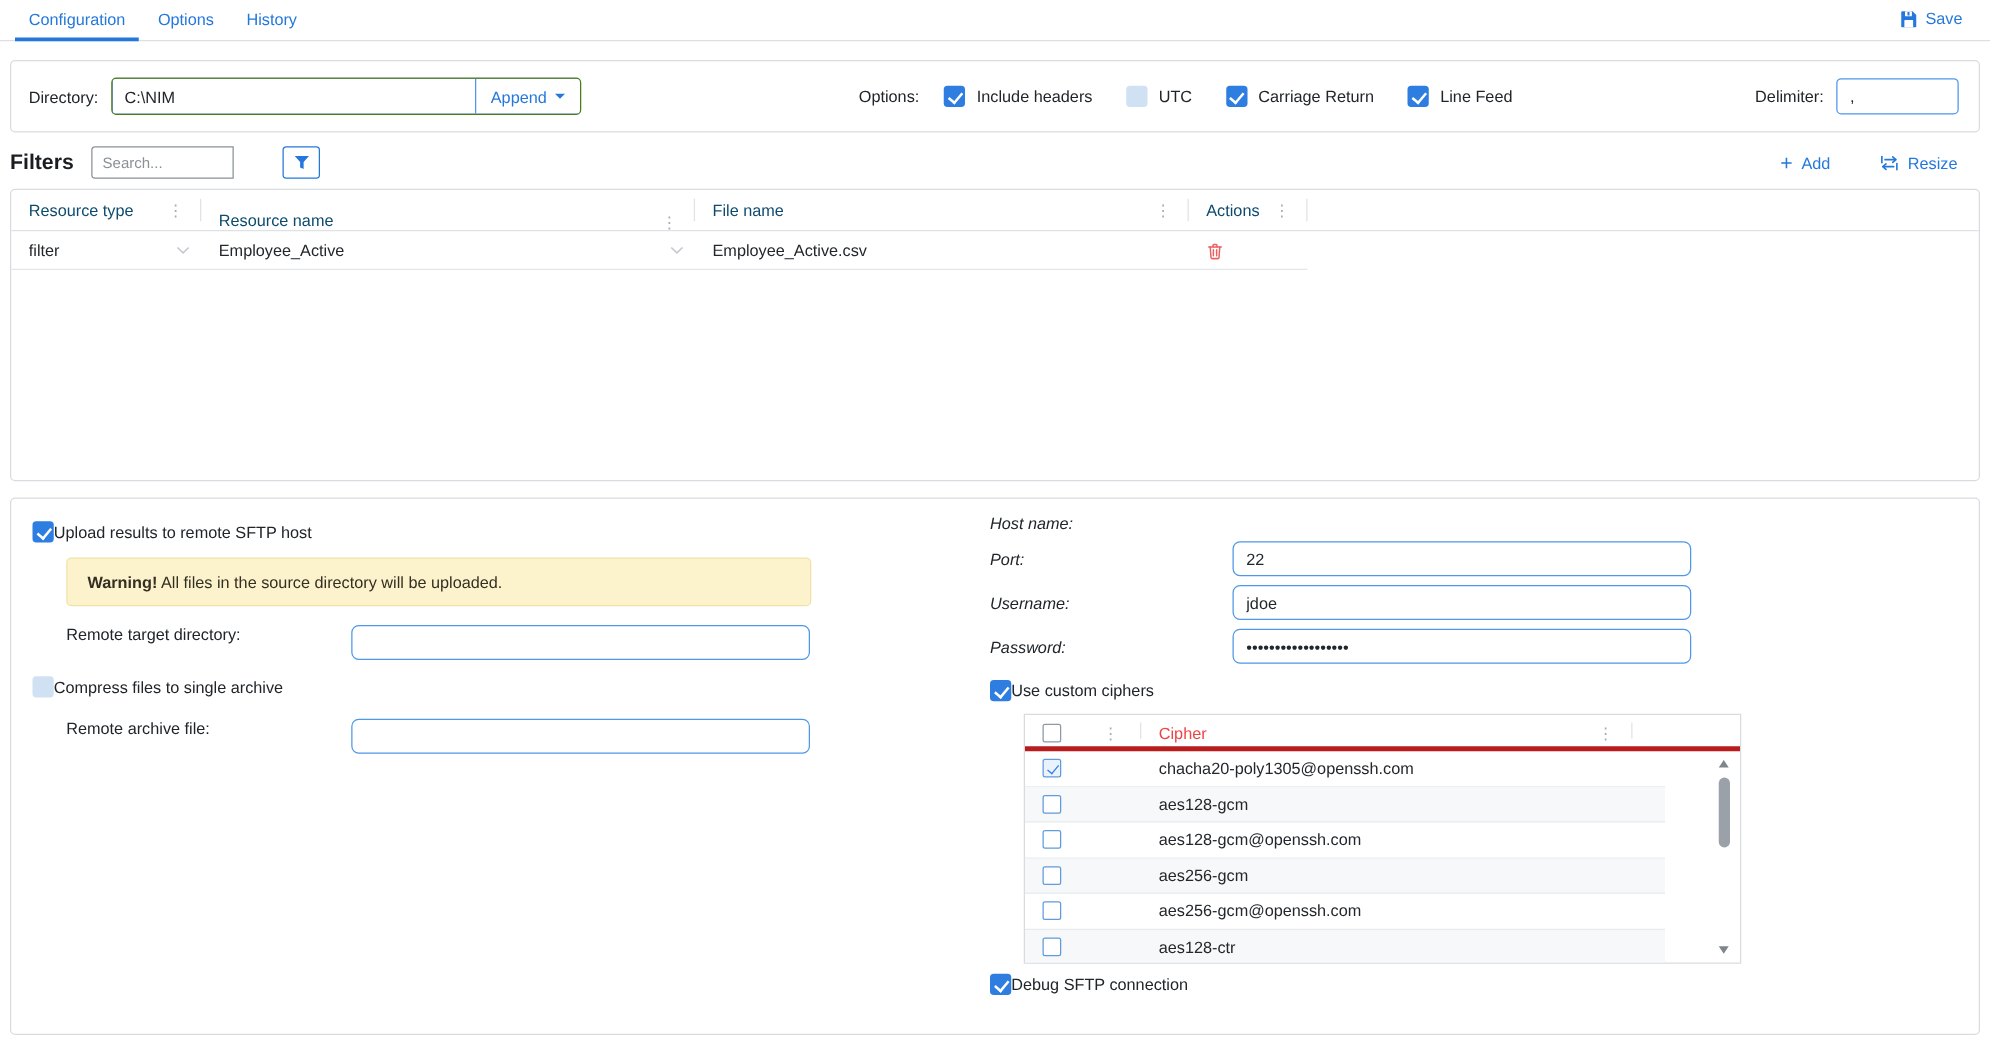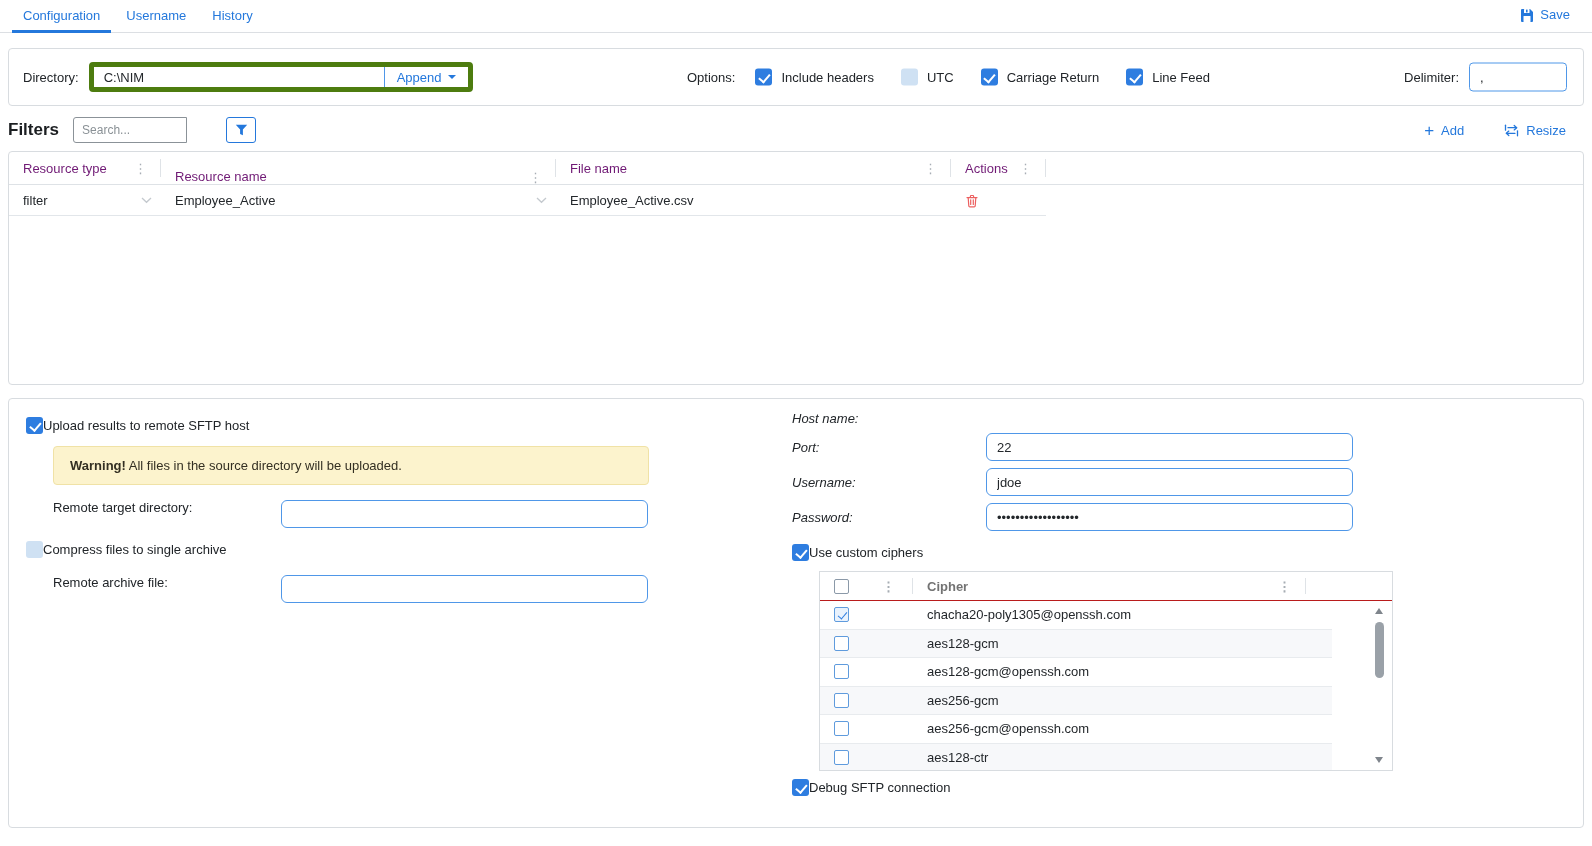--- a/index.html
+++ b/index.html
@@ -16,21 +16,21 @@
               background:none; border:none; color:#2478dc; font-size:13px; font-family:inherit; cursor:pointer; }
 
   
   .panel { position:absolute; left:8px; width:1576px; border:1px solid #d8dce0; border-radius:4px; background:#fff; }
 
   
   .top-panel { top:48px; height:58px; }
   .hgroup { position:absolute; top:50%; transform:translateY(-50%); display:flex; align-items:center; }
   .dir-group { left:14px; }
   .lbl { font-size:13px; color:#212529; margin-right:10px; white-space:nowrap; }
-  .input-group { display:flex; height:30px; border:5px solid #4d7c0f; border-radius:4px; overflow:hidden; background:#1d4ed8; }
+  .input-group { display:flex; height:30px; border:1px solid #4d7c0f; border-radius:4px; overflow:hidden; background:#1d4ed8; }
   .dir-input { width:290px; border:none; outline:none; padding:0 10px; font-size:13px; font-family:inherit; color:#23272b; }
   .append-btn { display:flex; align-items:center; gap:7px; padding:0 12px; background:#fff; border:none;
                 border-left:1px solid #4f97e8; color:#2478dc; font-size:13px; font-family:inherit; cursor:pointer; }
   .caret-down { width:0; height:0; border-left:4px solid transparent; border-right:4px solid transparent; border-top:4.5px solid #2478dc; }
   .options-group { left:678px; }
   .options-group .lbl { margin-right:20px; }
   .opt-item { display:flex; align-items:center; gap:9px; margin-right:27px; }
   .delim-group { right:16px; }
   .small-input { width:98px; height:29px; border:1px solid #4f97e8; border-radius:4px; padding:0 10px;
                  font-size:13px; font-family:inherit; outline:none; color:#23272b; }
@@ -51,21 +51,21 @@
   .search-input::placeholder { color:#8a9196; }
   .funnel-btn { width:30px; height:26px; border:1px solid #2478dc; border-radius:3px; background:#fff; margin-left:-1px;
                 display:flex; align-items:center; justify-content:center; cursor:pointer; }
   .bar-actions { margin-left:auto; display:flex; align-items:center; gap:28px; padding-right:12px; }
   .link-btn { display:flex; align-items:center; gap:7px; background:none; border:none; color:#2478dc;
               font-size:13px; font-family:inherit; cursor:pointer; }
   .plus-icon::before { content:"+"; font-size:17px; line-height:1; }
 
   
   .table-panel { top:151px; height:234px; overflow:hidden; }
-  .thead { display:flex; height:33px; align-items:stretch; border-bottom:1px solid #dee2e6; color:#701a75; font-size:13px; }
+  .thead { display:flex; height:33px; align-items:stretch; border-bottom:1px solid #dee2e6; color:#0c4a6e; font-size:13px; }
   .th { display:flex; align-items:center; position:relative; padding-left:14px; }
   .th::after { content:""; position:absolute; right:0; top:7px; bottom:7px; width:1px; background:#dfe3e7; }
   .w-rt { width:152px; } .w-rn { width:395px;align-items:flex-end; } .w-fn { width:395px; } .w-ac { width:95px; }
   .th-rest { flex:1; }
   .vdots { margin-left:auto; margin-right:14px; color:#a7adb4; font-size:13px; line-height:1; cursor:pointer; }
   .vdots::before { content:"\22EE"; }
   .trow { display:flex; height:31px; align-items:stretch; font-size:13px; color:#23272b; position:relative; }
   .trow::after { content:""; position:absolute; left:0; bottom:0; width:1037px; height:1px; background:#e2e6ea; }
   .td { display:flex; align-items:center; padding-left:14px; }
   .cell-chevron { margin-left:auto; margin-right:9px; display:flex; align-items:center; cursor:pointer; }
@@ -88,21 +88,21 @@
 
   .sftp-right { position:absolute; left:775px; top:12px; width:640px; }
   .frow { display:flex; align-items:center; margin:0 0 7px 8px; }
   .frow .field-label { width:194px;font-style:italic; }
   .ciphers-row { margin:13px 0 0 8px; }
   .debug-row { margin-top:8px; }
 
   
   .cipher-table { position:relative; margin:10px 0 0 35px; width:574px; height:200px;
                   border:1px solid #d8dce0; background:#fff; overflow:hidden; }
-  .c-head { position:relative; height:29px; border-bottom:1px solid #b91c1c; font-size:13px; color:#737373;font-weight:bold; }
+  .c-head { position:relative; height:29px; border-bottom:4px solid #b91c1c; font-size:13px; color:#ef4444; }
   .c-head .ccb { position:absolute; left:14px; top:7px; }
   .c-dots1 { position:absolute; left:62px; top:8px; }
   .c-div1 { position:absolute; left:92px; top:6px; bottom:6px; width:1px; background:#dfe3e7; }
   .c-collabel { position:absolute; left:107px; top:7px; }
   .c-dots2 { position:absolute; left:458px; top:8px; }
   .c-div2 { position:absolute; left:485px; top:6px; bottom:6px; width:1px; background:#dfe3e7; }
   .c-row { position:relative; height:28.5px; width:512px; display:flex; align-items:center;
            border-bottom:1px solid #e8ebee; font-size:13px; }
   .c-row.alt { background:#f7f8fa; }
   .c-row .ccb { margin-left:14px; }
@@ -120,21 +120,21 @@
   .thumb { position:absolute; top:17px; left:2.5px; width:9px; height:56px; background:#9aa1a8; border-radius:4.5px; cursor:pointer; }
 </style>
 </head>
 <body>
 
 <div class="page">
 
   <div class="tabbar">
     <div class="tabs">
       <div class="tab active">Configuration</div>
-      <div class="tab">Username</div>
+      <div class="tab">Options</div>
       <div class="tab">History</div>
     </div>
     <button class="save-btn">
       <span style="display:flex">
         <svg width="14" height="14" viewBox="0 0 14 14">
             <path fill="#2478dc" d="M2 1h8l3 3v9a1 1 0 0 1-1 1H2a1 1 0 0 1-1-1V2a1 1 0 0 1 1-1z"></path>
             <rect x="4" y="1" width="5.5" height="4" rx="0.5" fill="#fff"></rect>
             <rect x="6" y="1.6" width="1.6" height="2.8" fill="#2478dc"></rect>
             <rect x="3.5" y="8" width="7" height="6" rx="0.5" fill="#fff"></rect>
           </svg>

